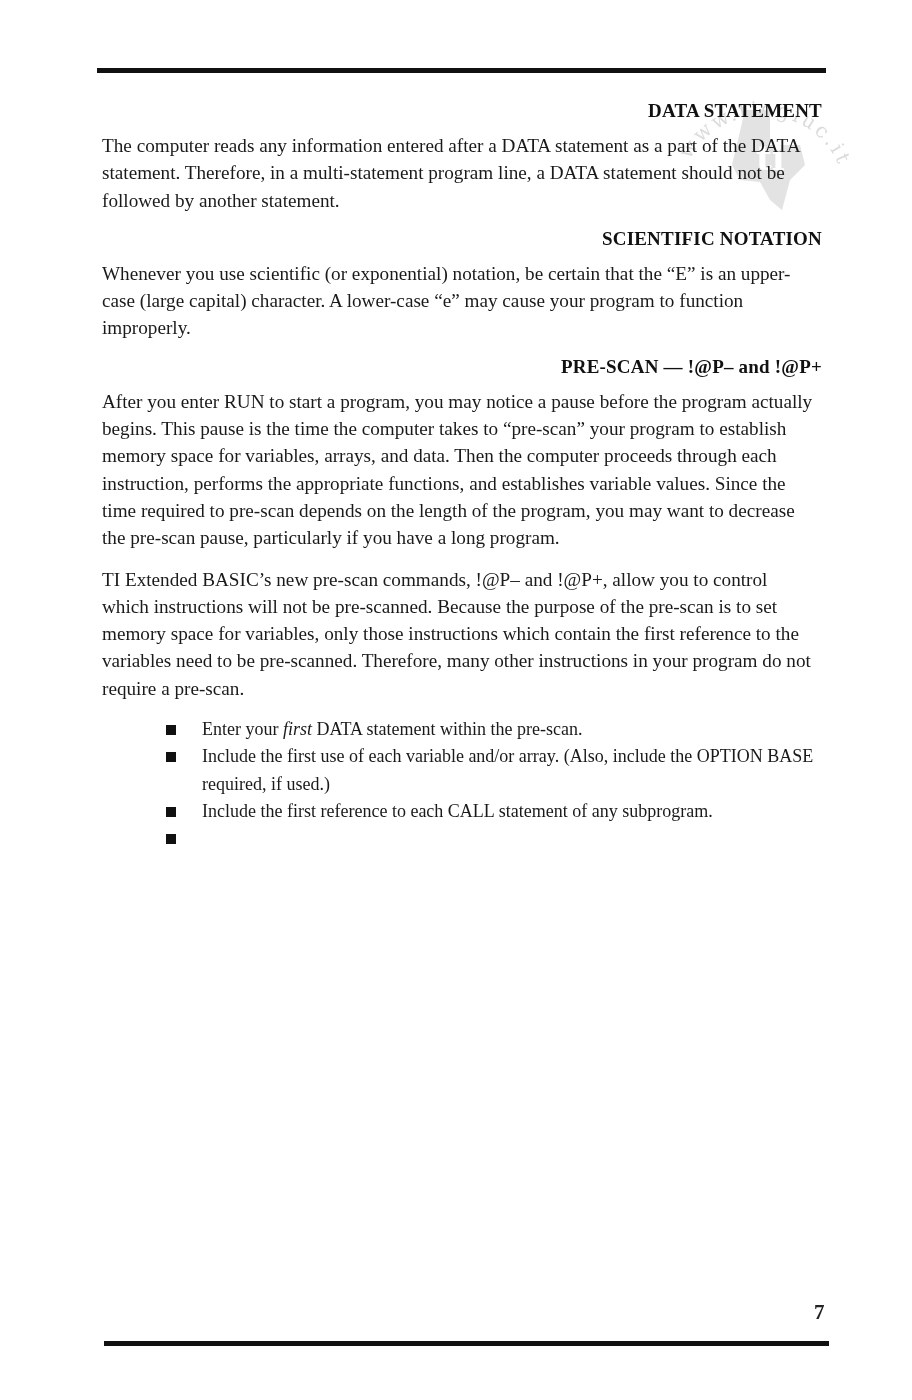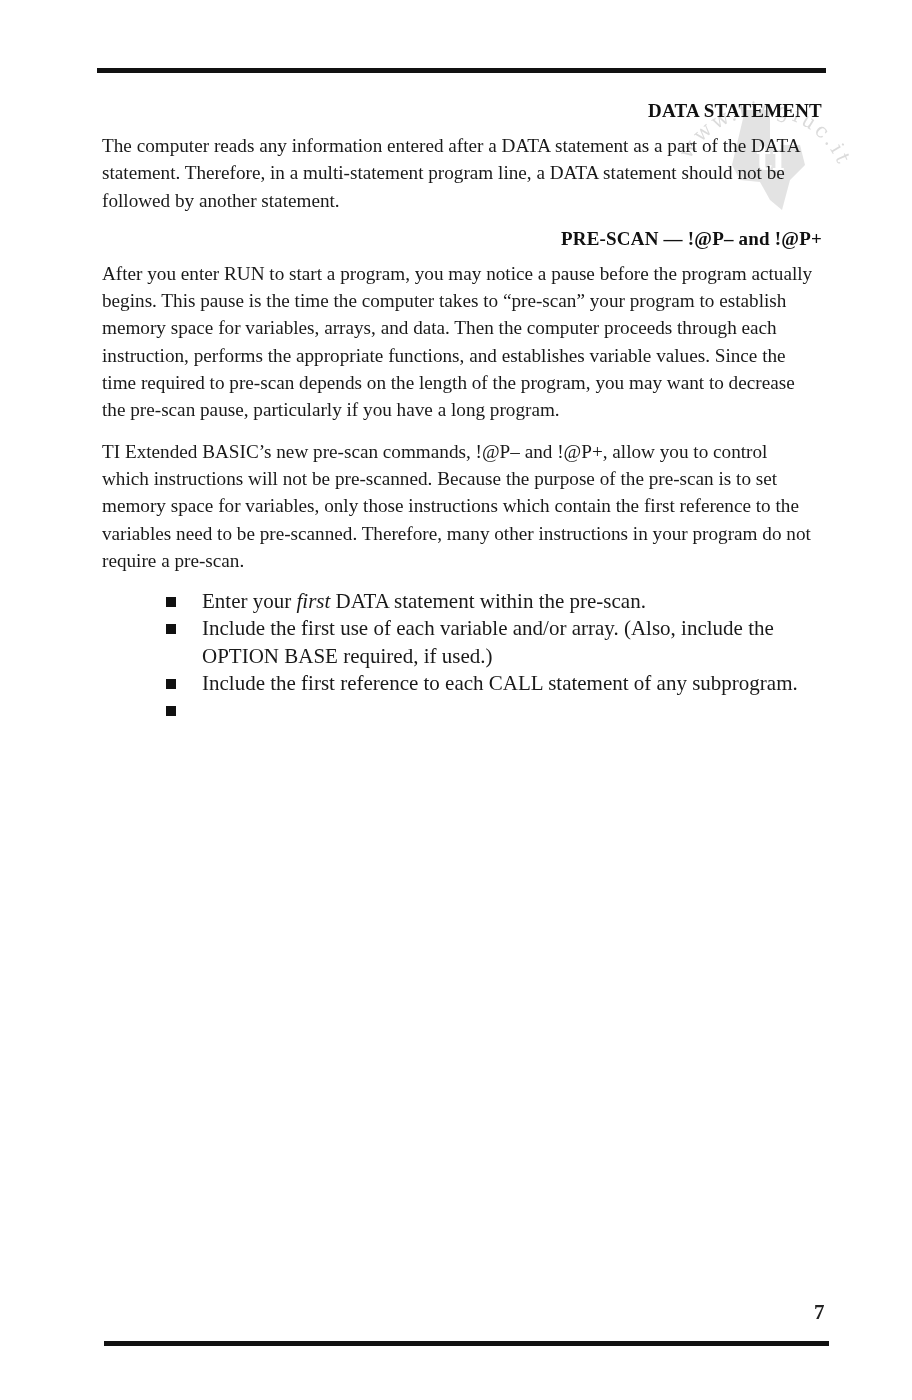--- a/index.html
+++ b/index.html
@@ -47,21 +47,21 @@
   }
   .sec1 { margin-bottom: 8px; }
   ul.bullets {
     list-style: none;
     margin: 0;
     padding: 0 0 0 60px;
   }
   ul.bullets li {
     position: relative;
     padding-left: 40px;
-    font-size: 21px;
+    font-size: 18px;
     line-height: 27.3px;
     margin-bottom: 0;
   }
   ul.bullets li .bullet {
     position: absolute;
     left: 4px; top: 9px;
     width: 10px; height: 10px;
     background: #111;
   }
   .page-number {
@@ -86,20 +86,24 @@
   <text x="86" y="100" font-family="DejaVu Serif, serif" font-size="34" font-weight="bold" fill="#ffffff">ti</text>
 </svg>
 
 <div class="content">
 
   <section class="sec1">
     <h2>DATA STATEMENT</h2>
     <p>The computer reads any information entered after a DATA statement as a part of the DATA statement. Therefore, in a multi-statement program line, a DATA statement should not be followed by another statement.</p>
   </section>
 
+  <section class="sec1">
+    <h2>SCIENTIFIC NOTATION</h2>
+    <p>Whenever you use scientific (or exponential) notation, be certain that the “E” is an upper-case (large capital) character. A lower-case “e” may cause your program to function improperly.</p>
+  </section>
 
   <section>
     <h2>PRE-SCAN — !@P–  and !@P+</h2>
     <p>After you enter RUN to start a program, you may notice a pause before the program actually begins. This pause is the time the computer takes to “pre-scan” your program to establish memory space for variables, arrays, and data. Then the computer proceeds through each instruction, performs the appropriate functions, and establishes variable values. Since the time required to pre-scan depends on the length of the program, you may want to decrease the pre-scan pause, particularly if you have a long program.</p>
     <p>TI Extended BASIC’s new pre-scan commands, !@P–  and !@P+, allow you to control which instructions will not be pre-scanned. Because the purpose of the pre-scan is to set memory space for variables, only those instructions which contain the first reference to the variables need to be pre-scanned. Therefore, many other instructions in your program do not require a pre-scan.</p>
 
     <ul class="bullets">
       <li>
         <span class="bullet"></span>
         <span>Enter your </span><em>first</em><span> DATA statement within the pre-scan.</span>

